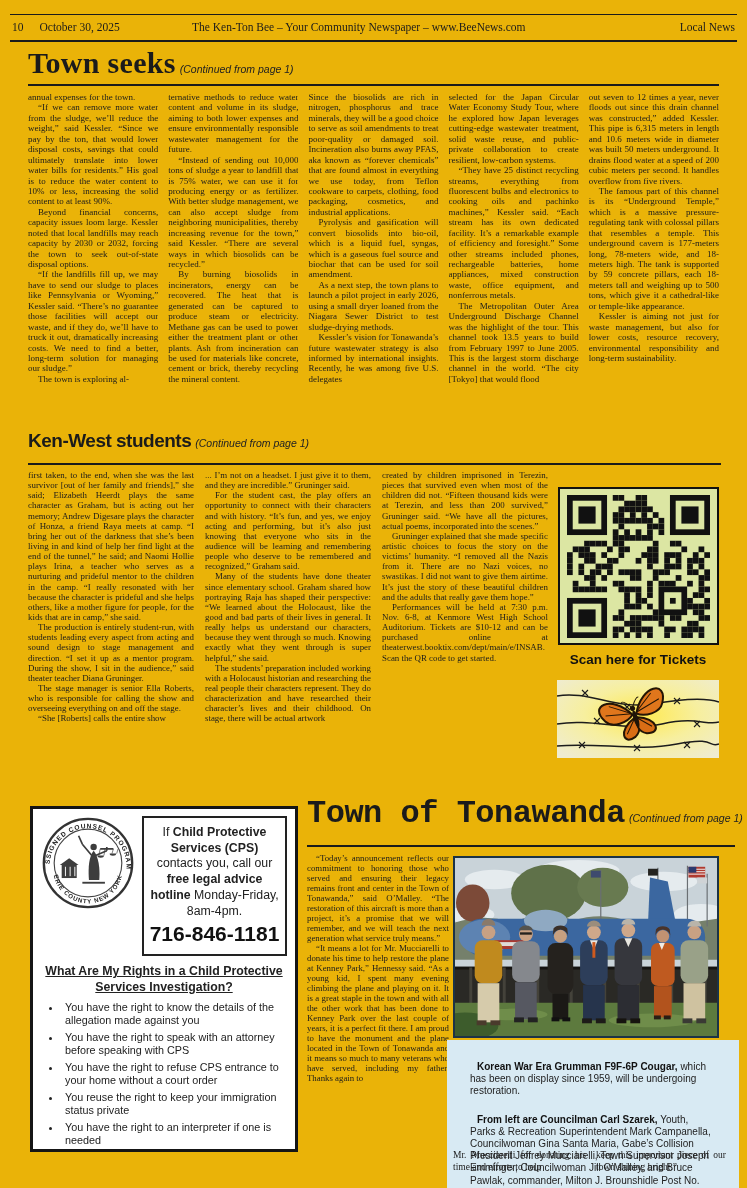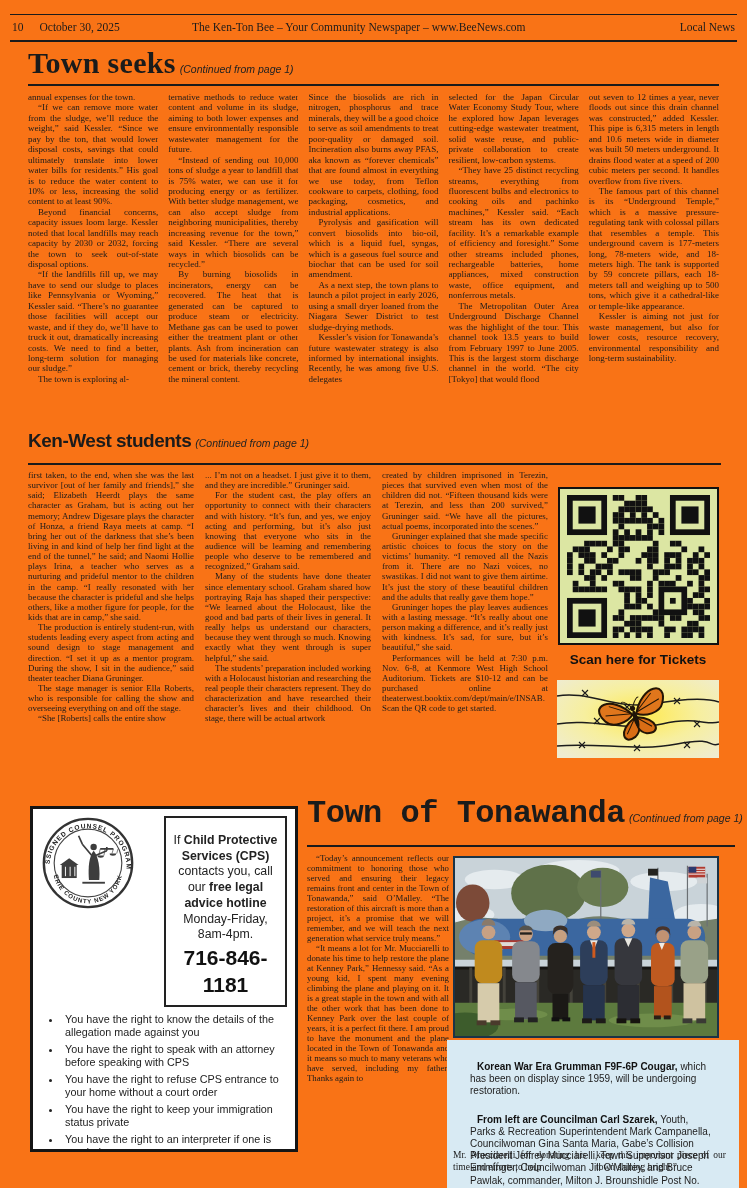--- a/index.html
+++ b/index.html
@@ -1,16 +1,16 @@
 <!DOCTYPE html>
 <html lang="en"><head>
 <meta charset="utf-8">
 <style>
   html,body{margin:0;padding:0;background:#e8e8e8;}
-  .page{position:relative;width:747px;height:1188px;background:#f97316;color:#1b1b1b;
+  .page{position:relative;width:747px;height:1188px;background:#eab308;color:#1b1b1b;
         font-family:"Liberation Serif",serif;overflow:hidden;margin:0 auto;}
   .rule{position:absolute;background:#1b1b1b;}
   .rule-a{left:10px;right:10px;top:14px;height:1px;}
   .rule-b{left:10px;right:10px;top:40px;height:2px;}
   .rule-c{left:28px;right:28px;top:84px;height:1.5px;}
   .rule-d{left:28px;right:26px;top:463px;height:1.5px;}
   .rule-e{left:307px;right:12px;top:845px;height:1.5px;}
 
   .header-row{position:absolute;left:12px;right:12px;top:21px;display:flex;align-items:baseline;
               font-size:11.5px;}
@@ -35,21 +35,21 @@
   .qr-box{position:absolute;left:558px;top:487px;width:161px;height:158px;background:#dce6a3;
           border:2px solid #111;box-sizing:border-box;display:flex;align-items:center;justify-content:center;}
   .qr-caption{position:absolute;left:552px;top:652px;width:172px;text-align:center;
               font-family:"Liberation Sans",sans-serif;font-weight:bold;font-size:13.5px;color:#111;}
   .butterfly{position:absolute;left:557px;top:680px;width:162px;height:78px;line-height:0;}
 
   .ad{position:absolute;left:30px;top:806px;width:268px;height:346px;border:3px solid #151515;
       background:#fff;font-family:"Liberation Sans",sans-serif;padding:7px 8px;box-sizing:border-box;overflow:hidden;}
   .ad-top{display:flex;gap:7px;align-items:flex-start;}
   .seal{width:94px;height:94px;flex:none;}
-  .hotline{flex:1;border:2px solid #222;padding:15px 5px 6px;text-align:center;font-size:12.3px;line-height:1.28;color:#222;margin-left:22px;}
+  .hotline{flex:1;border:2px solid #222;padding:7px 5px 6px;text-align:center;font-size:12.3px;line-height:1.28;color:#222;}
   .hotline p{margin:0;}
   .phone{font-size:21px;font-weight:bold;margin-top:2px;color:#111;}
   .rights-heading{margin-top:8px;text-align:center;font-weight:bold;font-size:12.3px;
                   text-decoration:underline;line-height:1.25;color:#222;}
   .rights-list{margin:6px 0 0;padding-left:21px;font-size:10.8px;line-height:1.25;color:#222;}
   .rights-list li{margin-bottom:3px;padding-left:3px;}
 
   .tona-head{left:307px;top:795px;}
   .tona-col{position:absolute;left:307px;top:853px;width:142px;height:330px;
             font-size:8.8px;line-height:1.14;overflow:hidden;}
@@ -131,21 +131,20 @@
       </div>
     <div class="col">
         <p>... I’m not on a headset. I just give it to them, and they are incredible.” Gruninger said.</p>
         <p>For the student cast, the play offers an opportunity to connect with their characters and with history. “It’s fun, and yes, we enjoy acting and performing, but it’s also just knowing that everyone who sits in the audience will be learning and remembering people who deserve to be remembered and recognized,” Graham said.</p>
         <p>Many of the students have done theater since elementary school. Graham shared how portraying Raja has shaped their perspective: “We learned about the Holocaust, like the good and bad parts of their lives in general. It really helps us understand our characters, because they went through so much. Knowing exactly what they went through is super helpful,” she said.</p>
         <p>The students’ preparation included working with a Holocaust historian and researching the real people their characters represent. They do characterization and have researched their character’s lives and their childhood. On stage, there will be actual artwork</p>
       </div>
     <div class="col">
         <p>created by children imprisoned in Terezin, pieces that survived even when most of the children did not. “Fifteen thousand kids were at Terezin, and less than 200 survived,” Gruninger said. “We have all the pictures, actual poems, incorporated into the scenes.”</p>
         <p>Gruninger explained that she made specific artistic choices to focus the story on the victims’ humanity. “I removed all the Nazis from it. There are no Nazi voices, no swastikas. I did not want to give them airtime. It’s just the story of these beautiful children and the adults that really gave them hope.”</p>
-        <p>Gruninger hopes the play leaves audiences with a lasting message. “It’s really about one person making a difference, and it’s really just with kindness. It’s sad, for sure, but it’s beautiful,” she said.</p>
         <p>Performances will be held at 7:30 p.m. Nov. 6-8, at Kenmore West High School Auditorium. Tickets are $10-12 and can be purchased online at theaterwest.booktix.com/dept/main/e/INSAB. Scan the QR code to get started.</p>
       </div>
   </div>
 
   <div class="qr-box">
     <svg id="qr-svg" width="143" height="143" viewBox="0 0 140 140">
         <rect width="140" height="140" fill="#dce6a3"></rect>
         <rect x="0" y="0" width="39.199999999999996" height="39.199999999999996" fill="#111"></rect>
         <rect x="5.6" y="5.6" width="28" height="28" fill="#dce6a3"></rect>
         <rect x="11.2" y="11.2" width="16.799999999999997" height="16.799999999999997" fill="#111"></rect>
@@ -446,26 +445,27 @@
         <p>
           <span>If</span>
           <b>Child Protective Services (CPS)</b>
           <span>contacts you, call our</span>
           <b>free legal advice hotline</b>
           <span>Monday-Friday, 8am-4pm.</span>
         </p>
         <div class="phone">716-846-1181</div>
       </div>
     </div>
+    <div class="rights-heading">What Are My Rights in a Child Protective Services Investigation?</div>
     <ul class="rights-list">
 
     <li>You have the right to know the details of the allegation made against you</li>
         <li>You have the right to speak with an attorney before speaking with CPS</li>
         <li>You have the right to refuse CPS entrance to your home without a court order</li>
-        <li>You have the right to keep your immigration status private</li>
+        <li>You reuse the right to keep your immigration status private</li>
         <li>You have the right to an interpreter if one is needed</li>
         <li>You have the right to refuse mental health or drug test evaluation without a court order</li>
       </ul>
   </div>
 
   <div class="headline-row tona-head">
     <span class="hl-sans">Town of Tonawanda</span>
     <span class="continued">(Continued from page 1)</span>
   </div>
   <div class="rule rule-e"></div>

